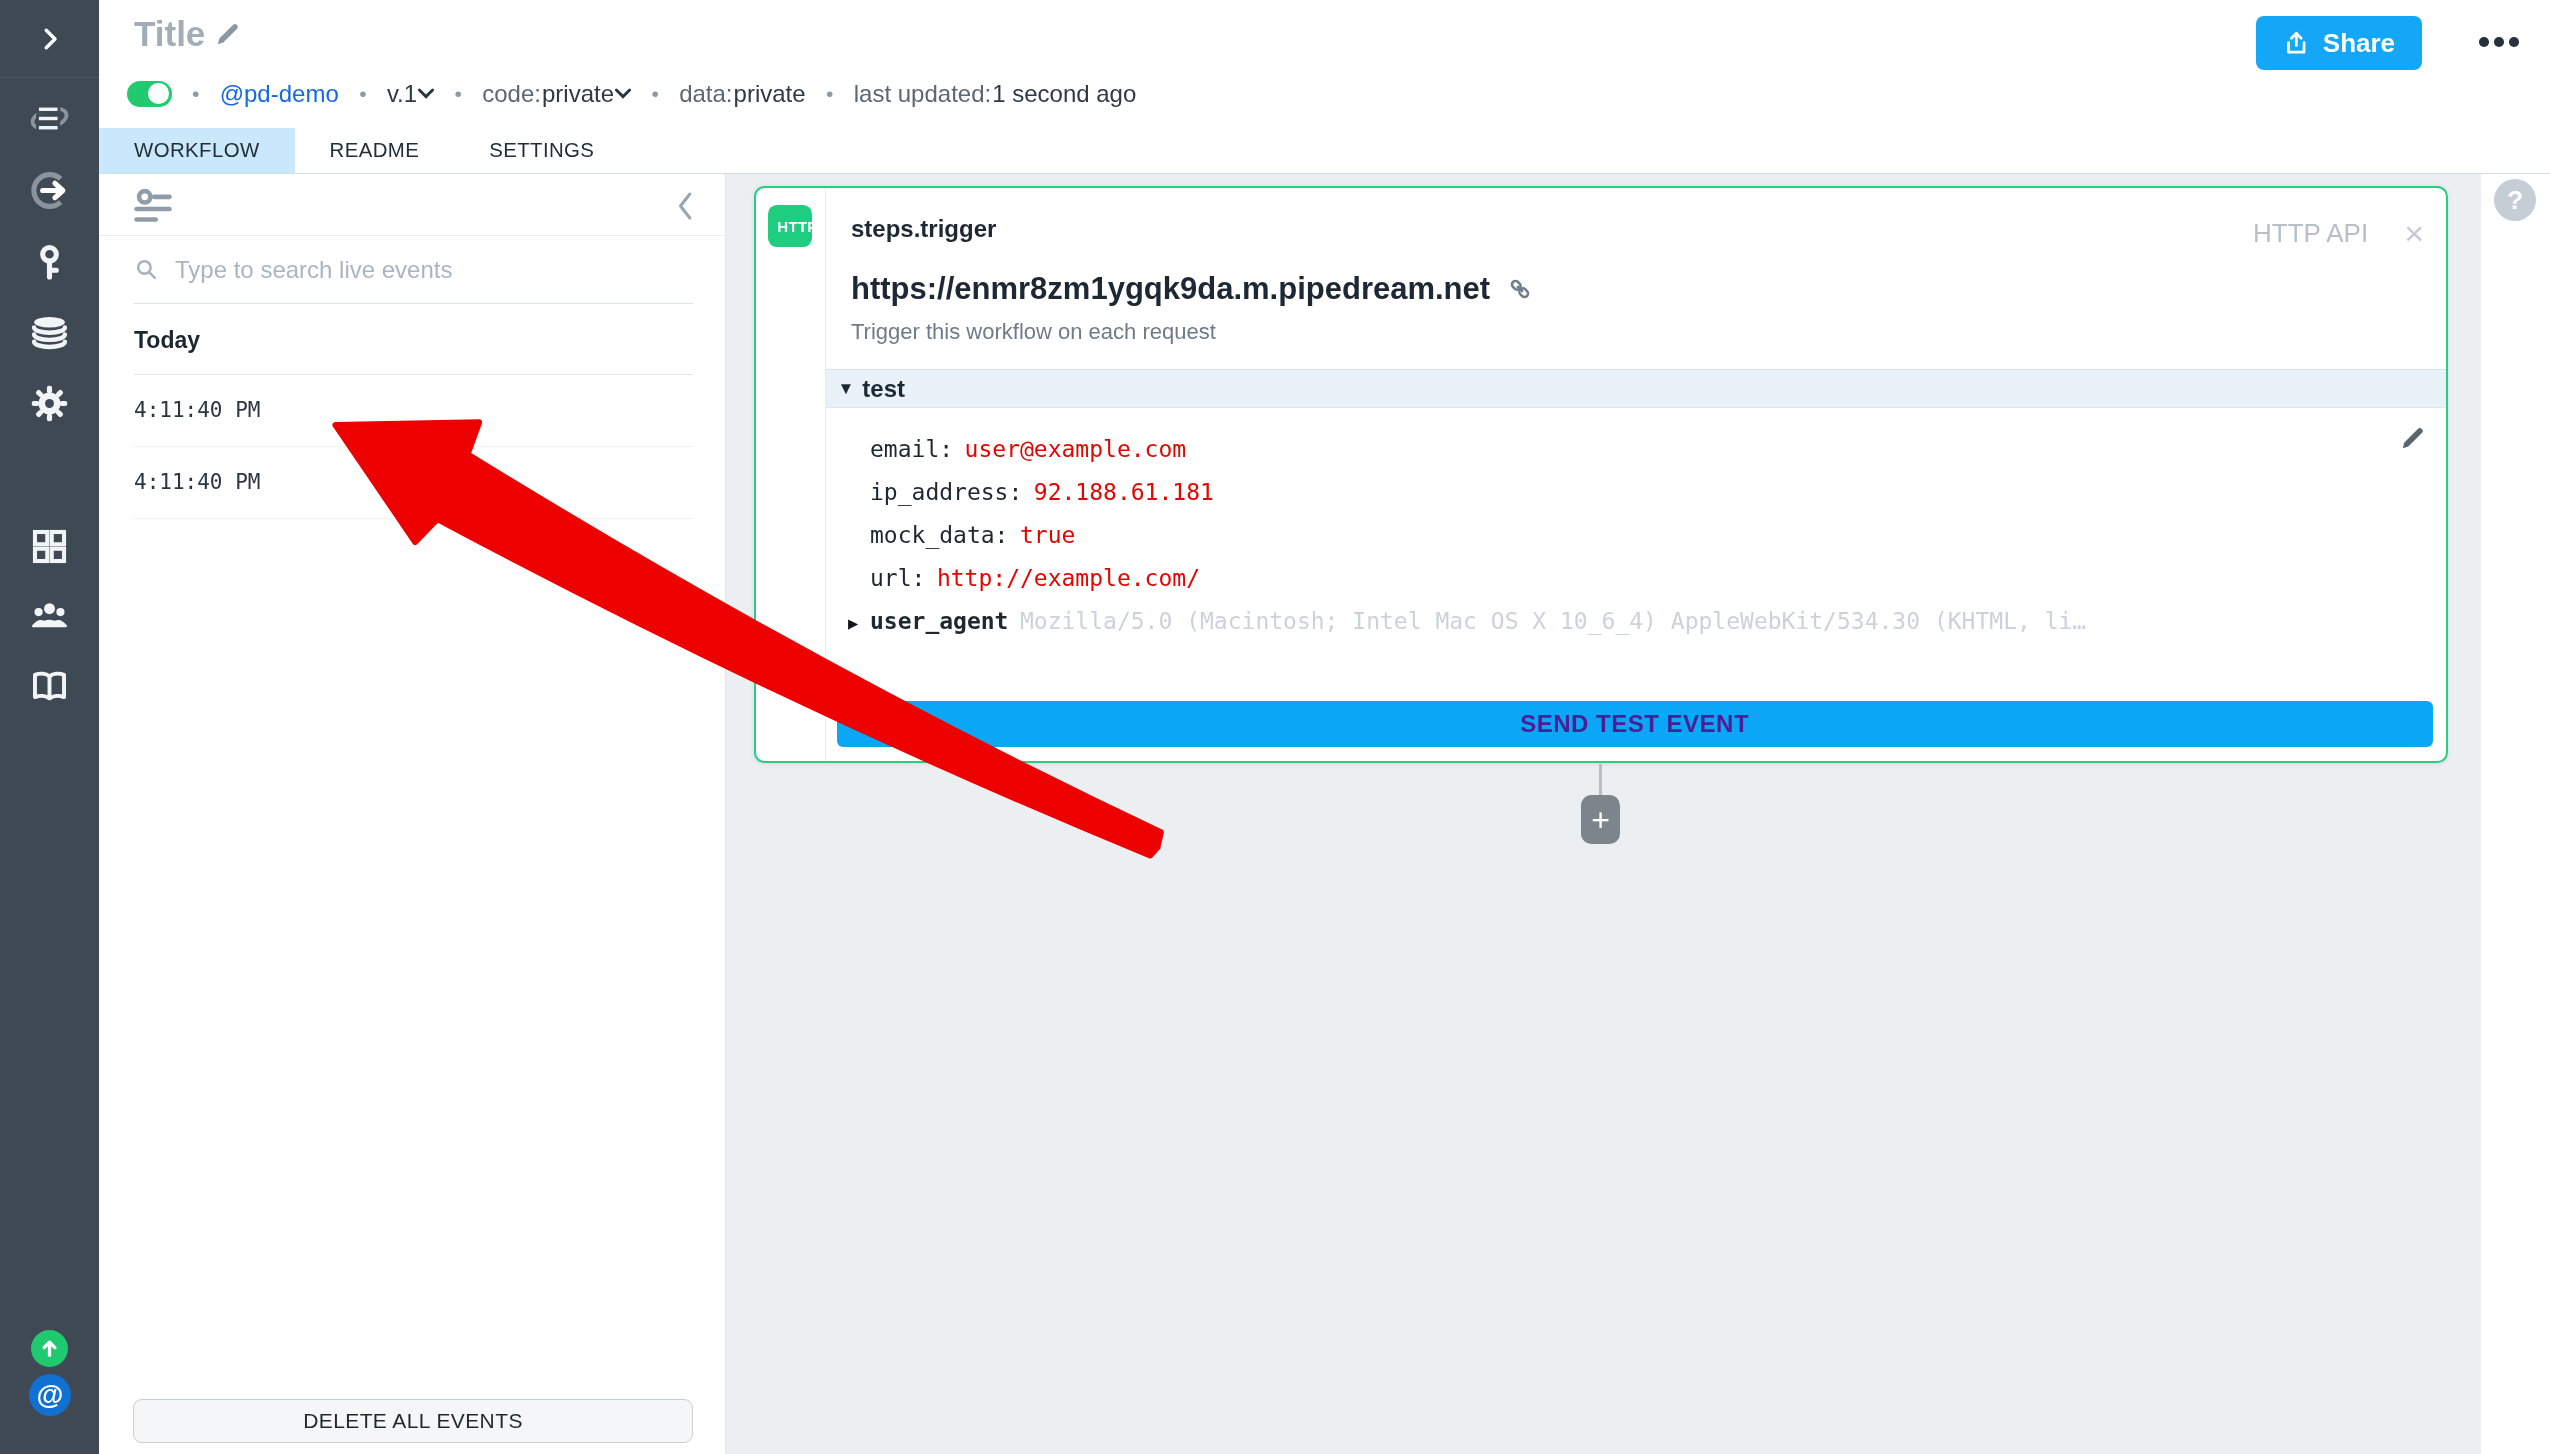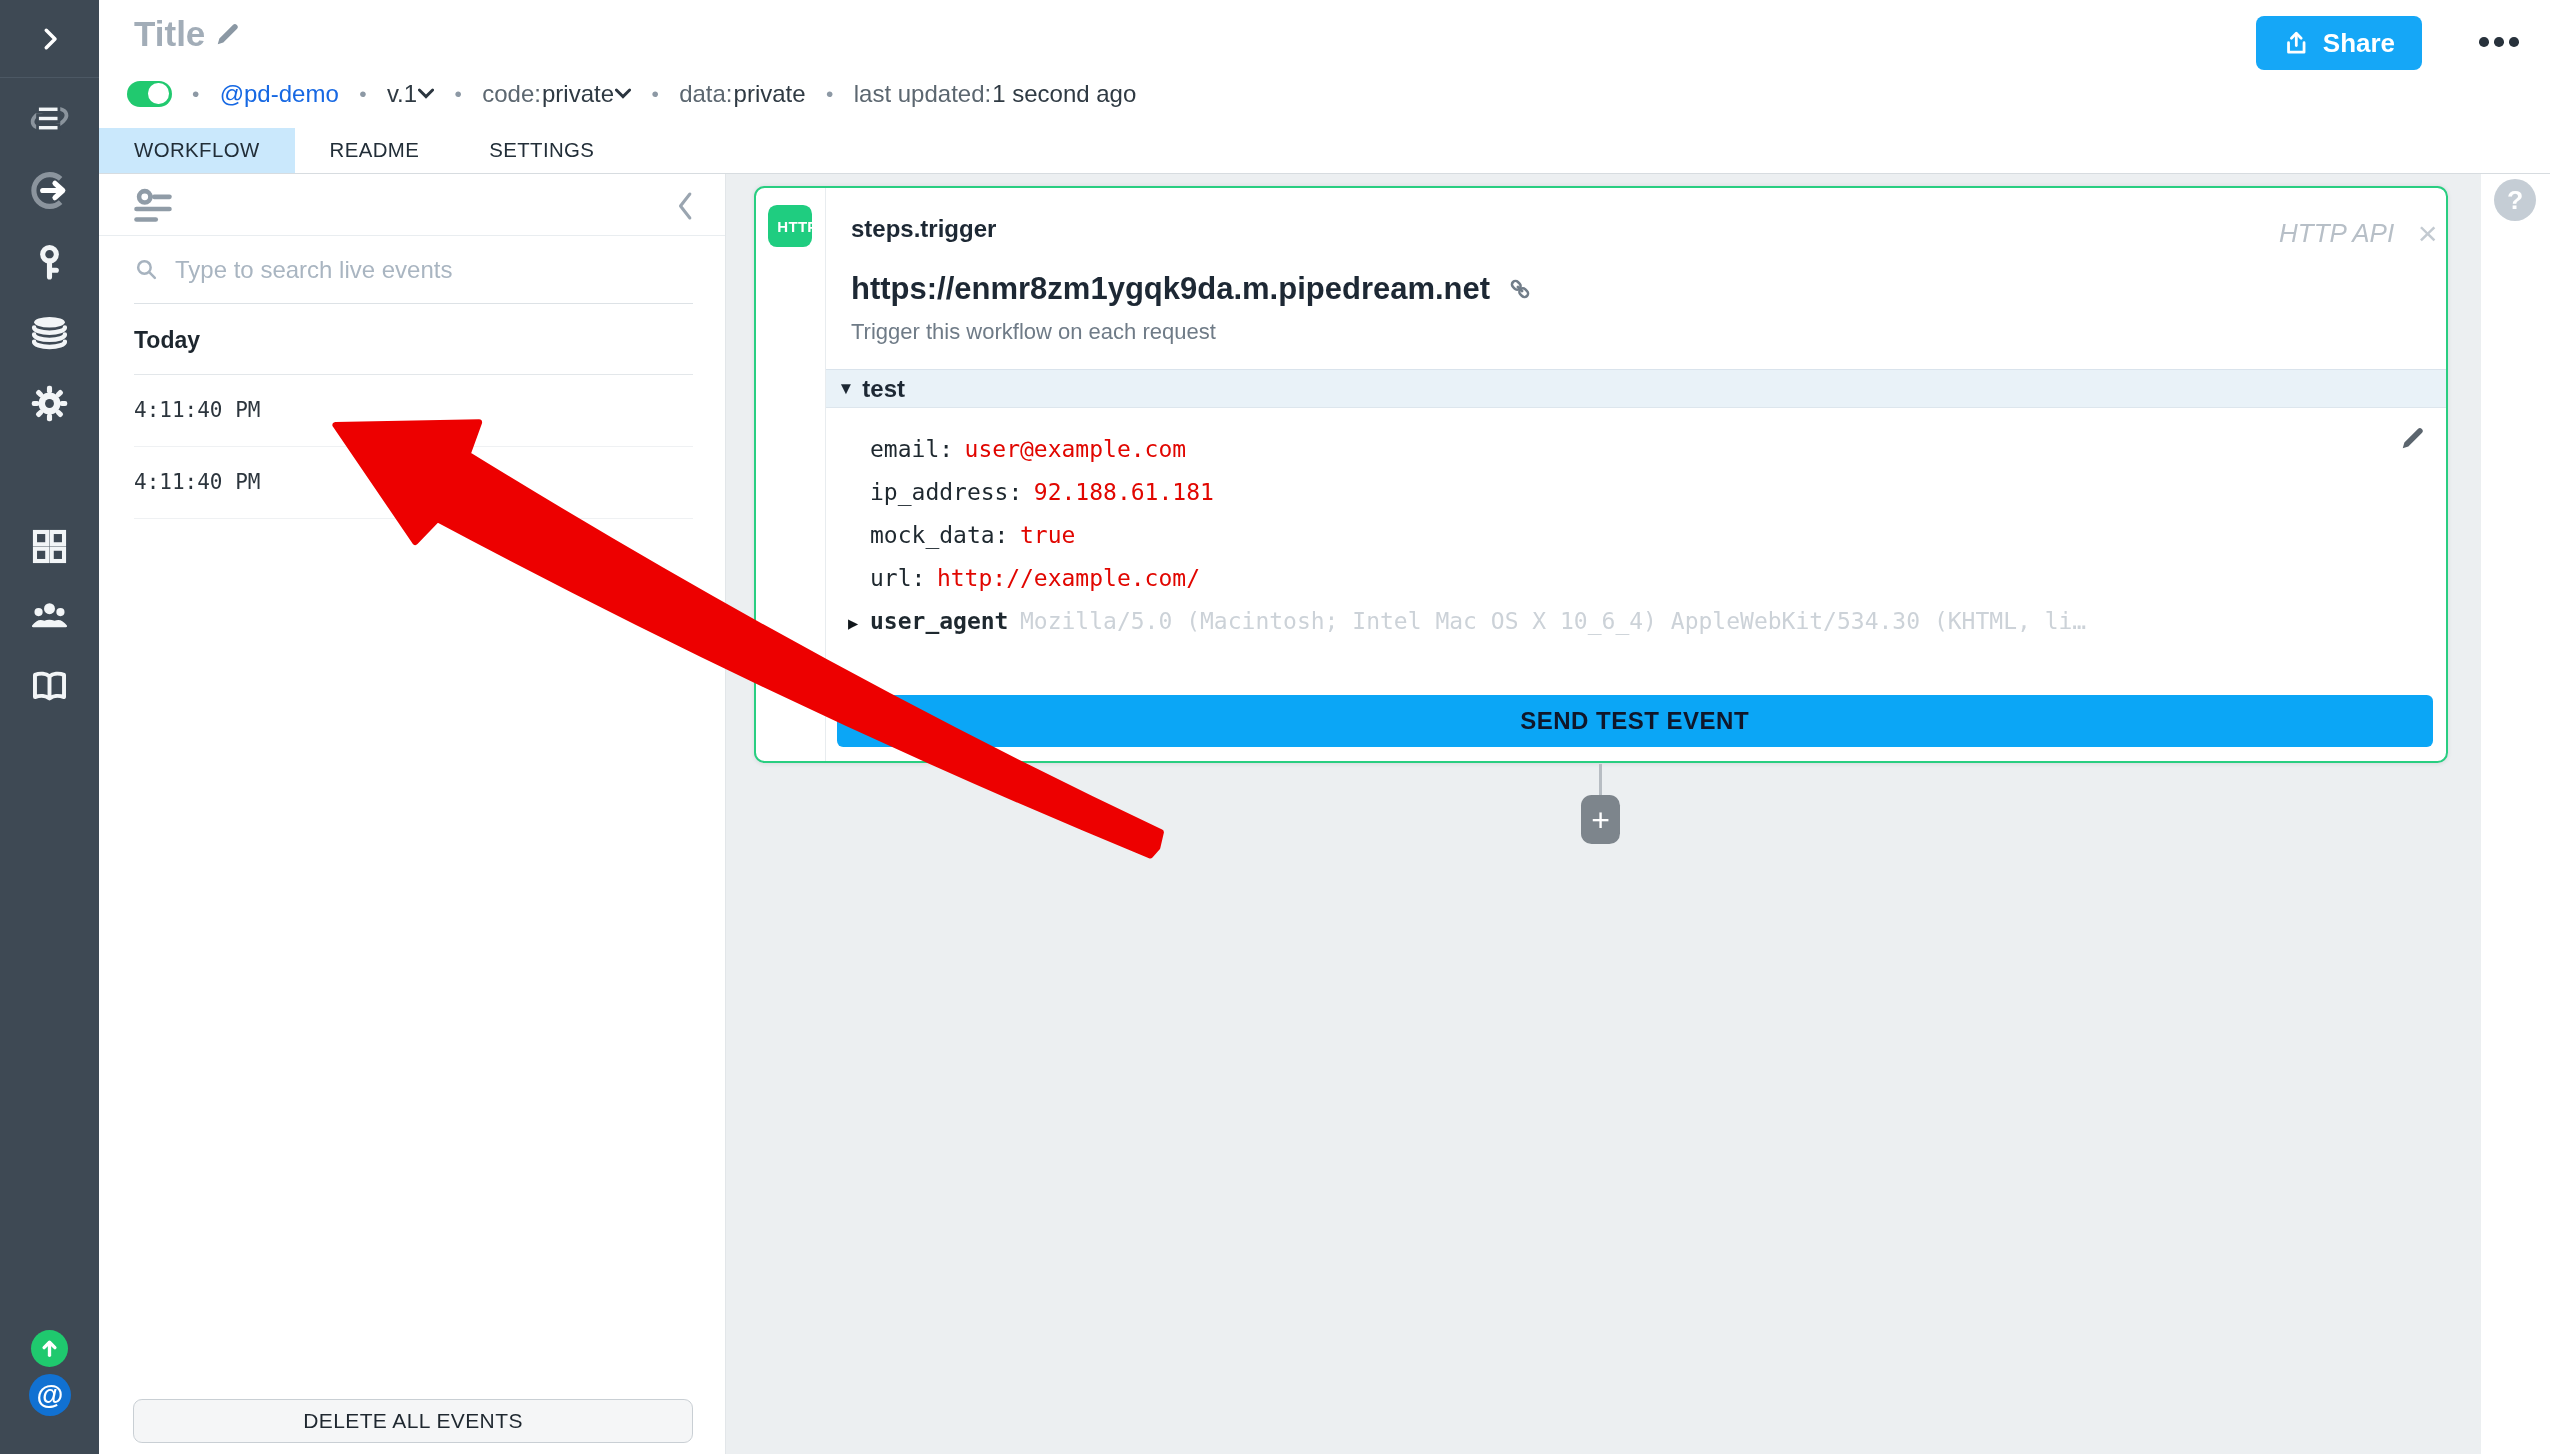--- a/index.html
+++ b/index.html
@@ -80,21 +80,21 @@
   .card { position:absolute; left:28px; top:12.4px; width:1694px; height:577px; background:#fff;
     border:2.7px solid #29ce81; border-radius:10.6px; box-shadow:0 0.9px 4.4px rgba(31,45,61,.10); display:flex; }
   .card-gutter { width:70px; flex:none; border-right:0.9px solid #e8ecef; position:relative;
     border-radius:8px 0 0 8px; }
   .http-badge { position:absolute; left:11.5px; top:17px; width:44px; height:42px; border-radius:8.9px;
     background:#1fcd80; color:#fff; font-size:15px; font-weight:700; letter-spacing:0.3px;
     display:flex; align-items:center; justify-content:center;padding-left:16px; }
   .card-main { flex:1; min-width:0; display:flex; flex-direction:column; }
   .card-head { position:relative; height:181px; padding:26.6px 26.6px 0 25px; }
   .step-name { font-family:Liberation Sans, sans-serif; font-size:24px; font-weight:700; color:#1d2834; }
-  .head-right { position:absolute; right:9px; top:28px; display:flex; align-items:center; gap:23px;font-style:italic; }
+  .head-right { position:absolute; right:22px; top:28px; display:flex; align-items:center; gap:36px; }
   .type-label { font-size:26px; color:#b7bfc7; }
   .close-x { font-size:34px; color:#c3cad1; line-height:1; cursor:pointer; }
   .url-row { margin-top:28px; display:flex; align-items:center; gap:16px; }
   .url-text { font-size:31px; font-weight:700; color:#1d2834; }
   .desc { margin-top:12.4px; font-size:22px; color:#6f7b87; }
 
   .test-head { height:39px; background:#e9f2f8; border-top:0.9px solid #d9e3ec; border-bottom:0.9px solid #dde6ed;
     display:flex; align-items:center; padding-left:11.5px; gap:8px; cursor:pointer; }
   .test-tri { font-size:17px; color:#1d2834; }
   .test-label { font-size:24px; font-weight:700; color:#1d2834; }
@@ -108,21 +108,21 @@
   .data-row { height:43px; line-height:43px; white-space:nowrap; color:#1e282f; padding-left:22px; overflow:hidden; }
   .data-row.expand { padding-left:0; }
   .tri { display:inline-block; width:22px; font-size:17px; color:#10161b; }
   .k.bold { font-weight:700; }
   .v { margin-left:11.5px; }
   .v.red { color:#e10600; }
   .v.muted { color:#ccd2d8; }
   .edit-pencil { position:absolute; right:19.5px; top:16px; cursor:pointer; }
 
   .send-row { padding:8.9px 13.3px 14px 10.6px; }
-  .send-btn { width:100%; height:52px; background:#0ba6f6; border:none; border-radius:6.2px; color:#0f172a;
+  .send-btn { width:100%; height:46px; background:#0ba6f6; border:none; border-radius:6.2px; color:#4c1d95;
     font-size:24px; font-weight:700; letter-spacing:0.5px; display:flex; align-items:center;
     justify-content:center; cursor:pointer; font-family:"Liberation Sans", sans-serif; }
 
   .connector { position:absolute; left:873px; top:590px; width:2.7px; height:32px; background:#b7bdc3; }
   .plus-btn { position:absolute; left:855px; top:621px; width:39px; height:49px; background:#7d858c;
     border:none; border-radius:10.6px; color:#fff; font-size:32px; line-height:1; display:flex;
     align-items:center; justify-content:center; cursor:pointer; }
 
   
   .arrow-overlay { position:absolute; left:0; top:0; width:2550px; height:1454px;

